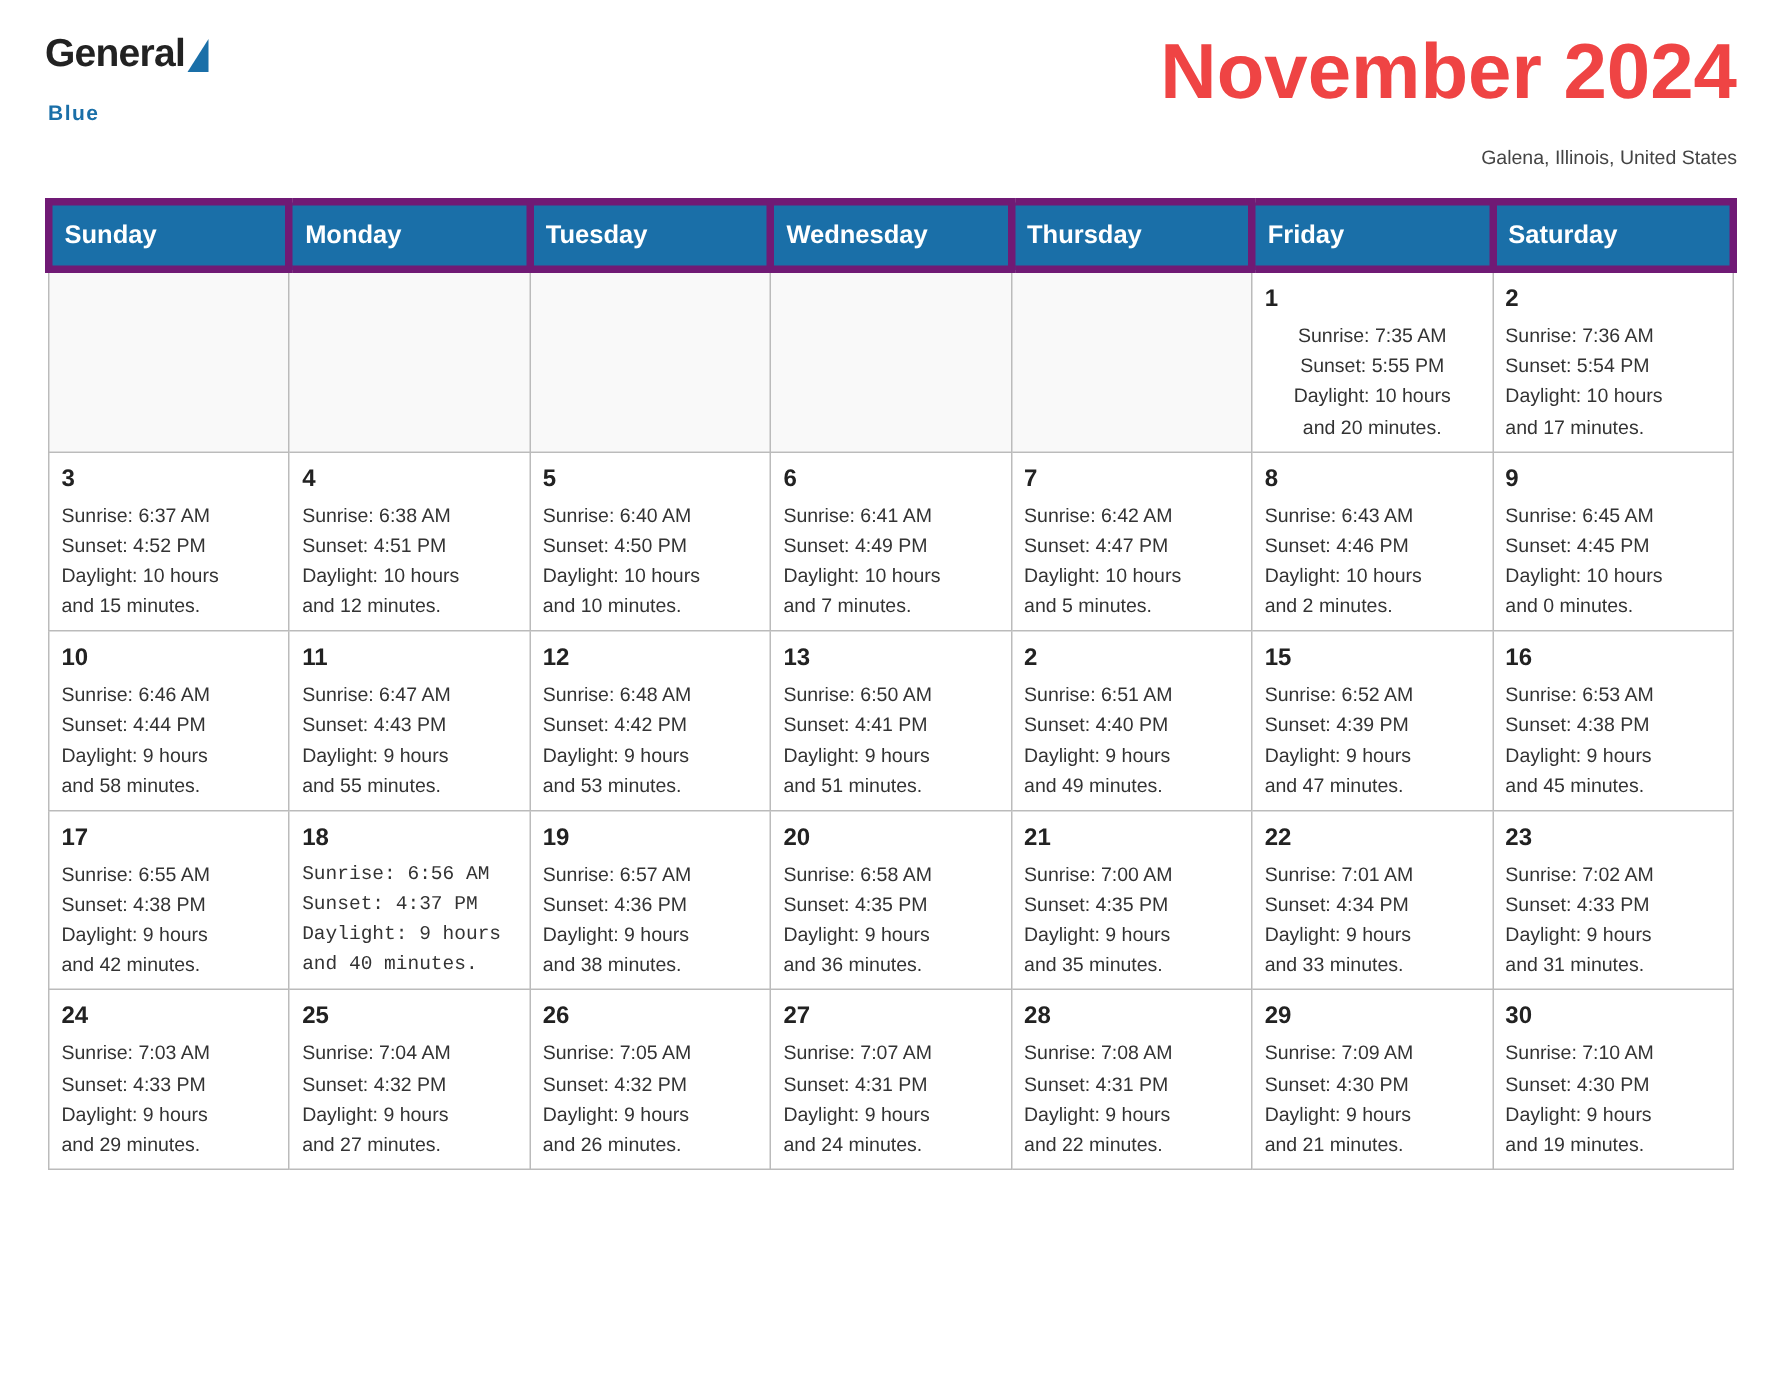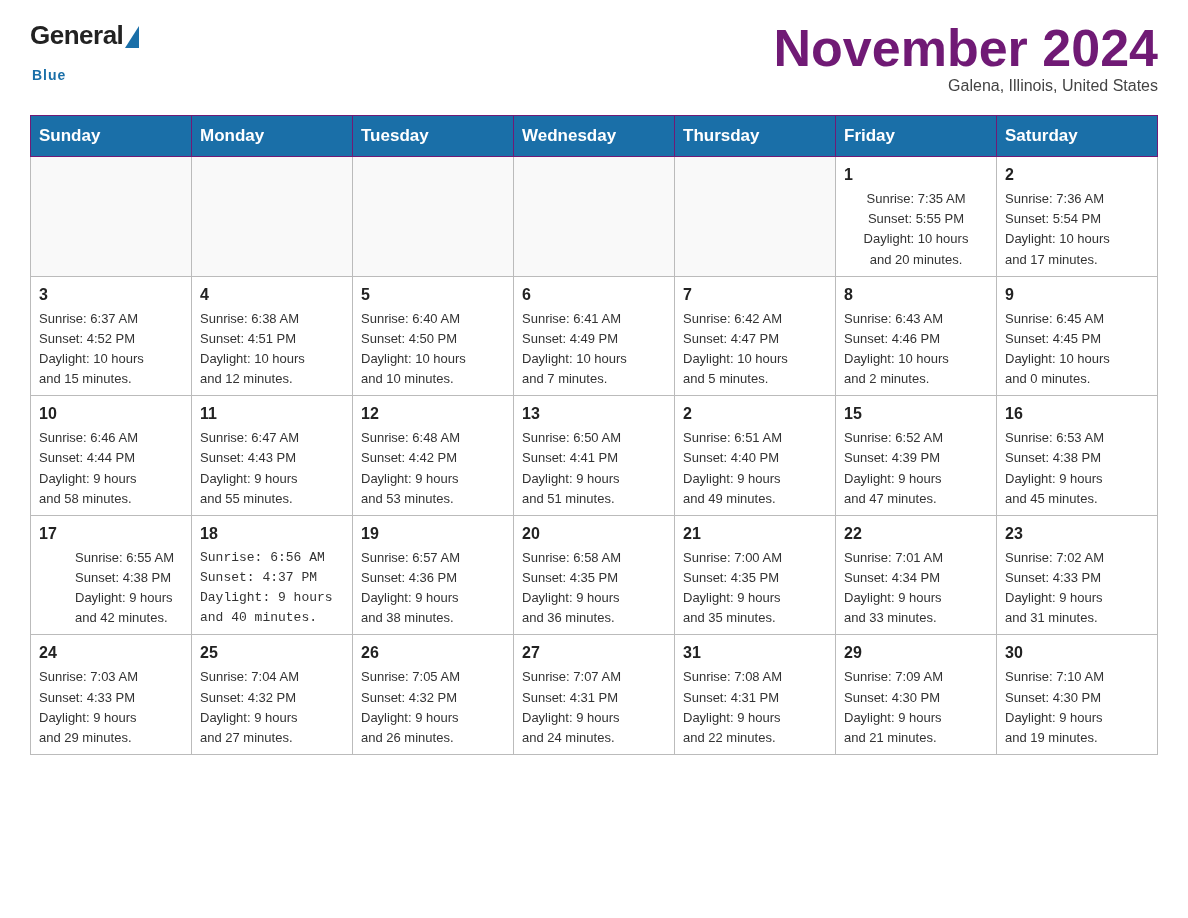--- a/index.html
+++ b/index.html
@@ -47,41 +47,41 @@
       margin-left: 2px;
       font-weight: bold;
       letter-spacing: 1px;
     }
     .title-area {
       text-align: right;
     }
     .month-title {
       font-size: 52px;
       font-weight: bold;
-      color: #701a75;
+      color: #ef4444;
       line-height: 1.1;
     }
     .location {
-      font-size: 16px;
+      font-size: 13px;
       color: #444;
-      margin-top: 0;
+      margin-top: 20px;
     }
     .calendar {
       width: 100%;
       border-collapse: collapse;
       border: 1px solid #aaa;
     }
     .calendar th {
       background: #1a6fa8;
       color: #fff;
       font-size: 17px;
       font-weight: bold;
       padding: 10px 8px;
       text-align: left;
-      border: 1px solid #701a75;
+      border: 5px solid #701a75;
     }
     .calendar td {
       vertical-align: top;
       border: 1px solid #bbb;
       padding: 6px 8px;
       width: 14.28%;
       min-height: 90px;
       font-size: 13.5px;
       line-height: 1.5;
       color: #222;
@@ -254,21 +254,21 @@
           <span class="day-number">16</span>
           <div class="day-info" style="white-space: pre-line;">Sunrise: 6:53 AM
 Sunset: 4:38 PM
 Daylight: 9 hours
 and 45 minutes.</div>
         </td>
       </tr>
       <tr class="week-row">
         <td>
           <span class="day-number">17</span>
-          <div class="day-info" style="white-space: pre-line; margin-left: 36px;">Sunrise: 6:55 AM
+          <div class="day-info" style="white-space: pre-line;">Sunrise: 6:55 AM
 Sunset: 4:38 PM
 Daylight: 9 hours
 and 42 minutes.</div>
         </td>
         <td>
           <span class="day-number">18</span>
           <div class="day-info" style="white-space: pre-line; font-family: Liberation Mono, monospace;">Sunrise: 6:56 AM
 Sunset: 4:37 PM
 Daylight: 9 hours
 and 40 minutes.</div>
@@ -332,21 +332,21 @@
 and 26 minutes.</div>
         </td>
         <td>
           <span class="day-number">27</span>
           <div class="day-info" style="white-space: pre-line;">Sunrise: 7:07 AM
 Sunset: 4:31 PM
 Daylight: 9 hours
 and 24 minutes.</div>
         </td>
         <td>
-          <span class="day-number">31</span>
+          <span class="day-number">28</span>
           <div class="day-info" style="white-space: pre-line;">Sunrise: 7:08 AM
 Sunset: 4:31 PM
 Daylight: 9 hours
 and 22 minutes.</div>
         </td>
         <td>
           <span class="day-number">29</span>
           <div class="day-info" style="white-space: pre-line;">Sunrise: 7:09 AM
 Sunset: 4:30 PM
 Daylight: 9 hours

